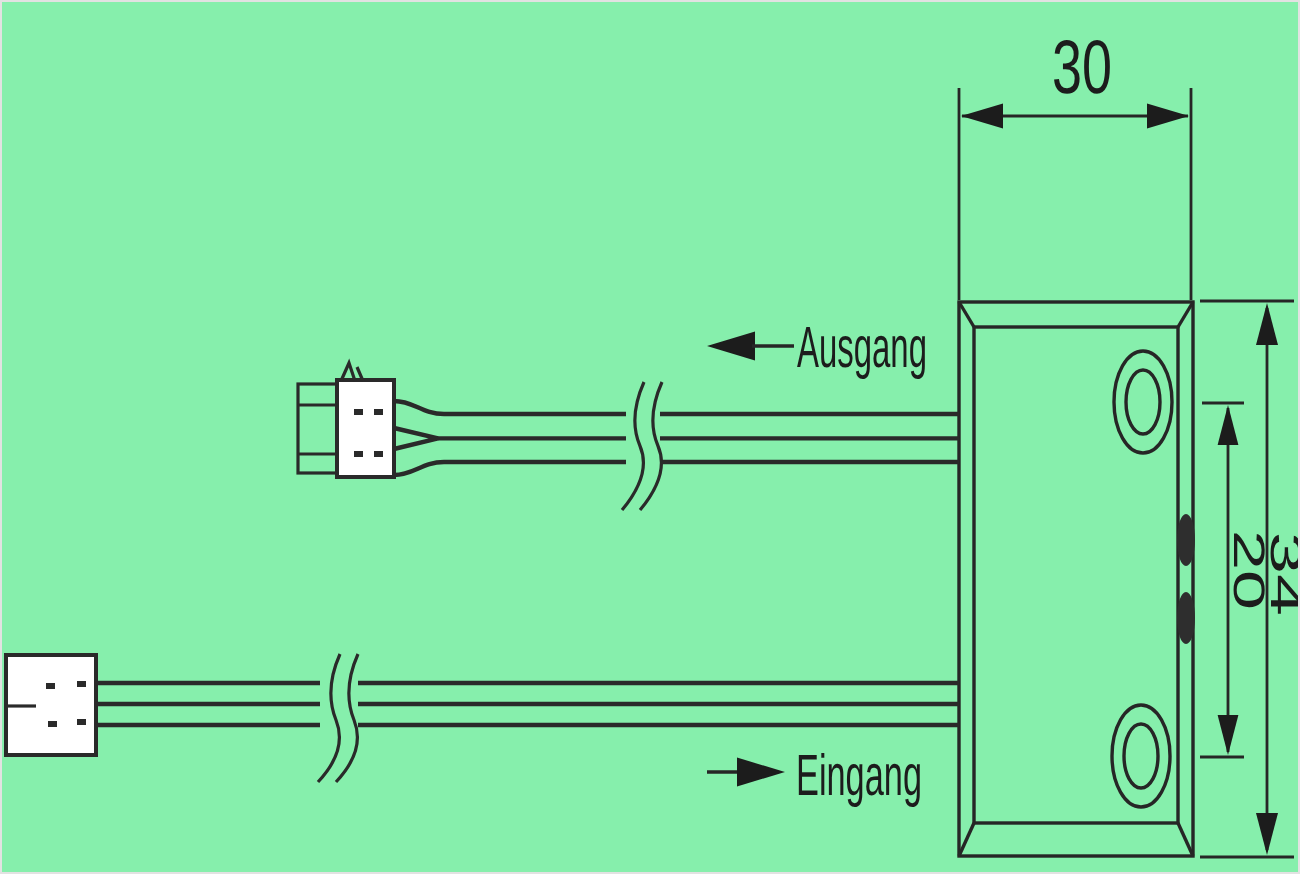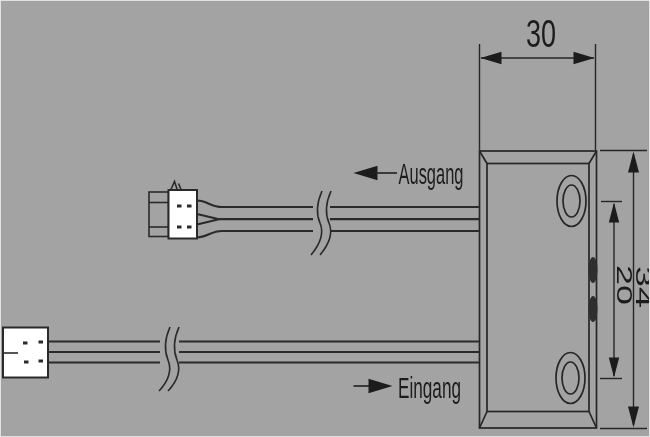--- a/index.html
+++ b/index.html
@@ -1,17 +1,17 @@
 <!DOCTYPE html>
 <html><head>
 <meta charset="utf-8">
 <style>
   html,body{margin:0;padding:0;background:#fff;}
   .stage{
-    position:relative;width:650px;height:437px;background:#a3a3a3;
+    position:relative;width:650px;height:437px;background:#86efac;
     border:1px solid #e2e2e2;box-sizing:border-box;overflow:hidden;
     font-family:"Liberation Sans", sans-serif;
   }
   svg{position:absolute;top:0;left:0;}
   .thin{stroke:#262626;stroke-width:1.4;fill:none;}
   .med{stroke:#262626;stroke-width:1.7;fill:none;}
   .wire{stroke:#2a2a2a;stroke-width:2.2;fill:none;}
   .conn{stroke:#2a2a2a;stroke-width:2;fill:#ffffff;}
   .connthin{stroke:#2a2a2a;stroke-width:1.6;fill:none;}
   .arrow{fill:#1c1c1c;stroke:none;}

